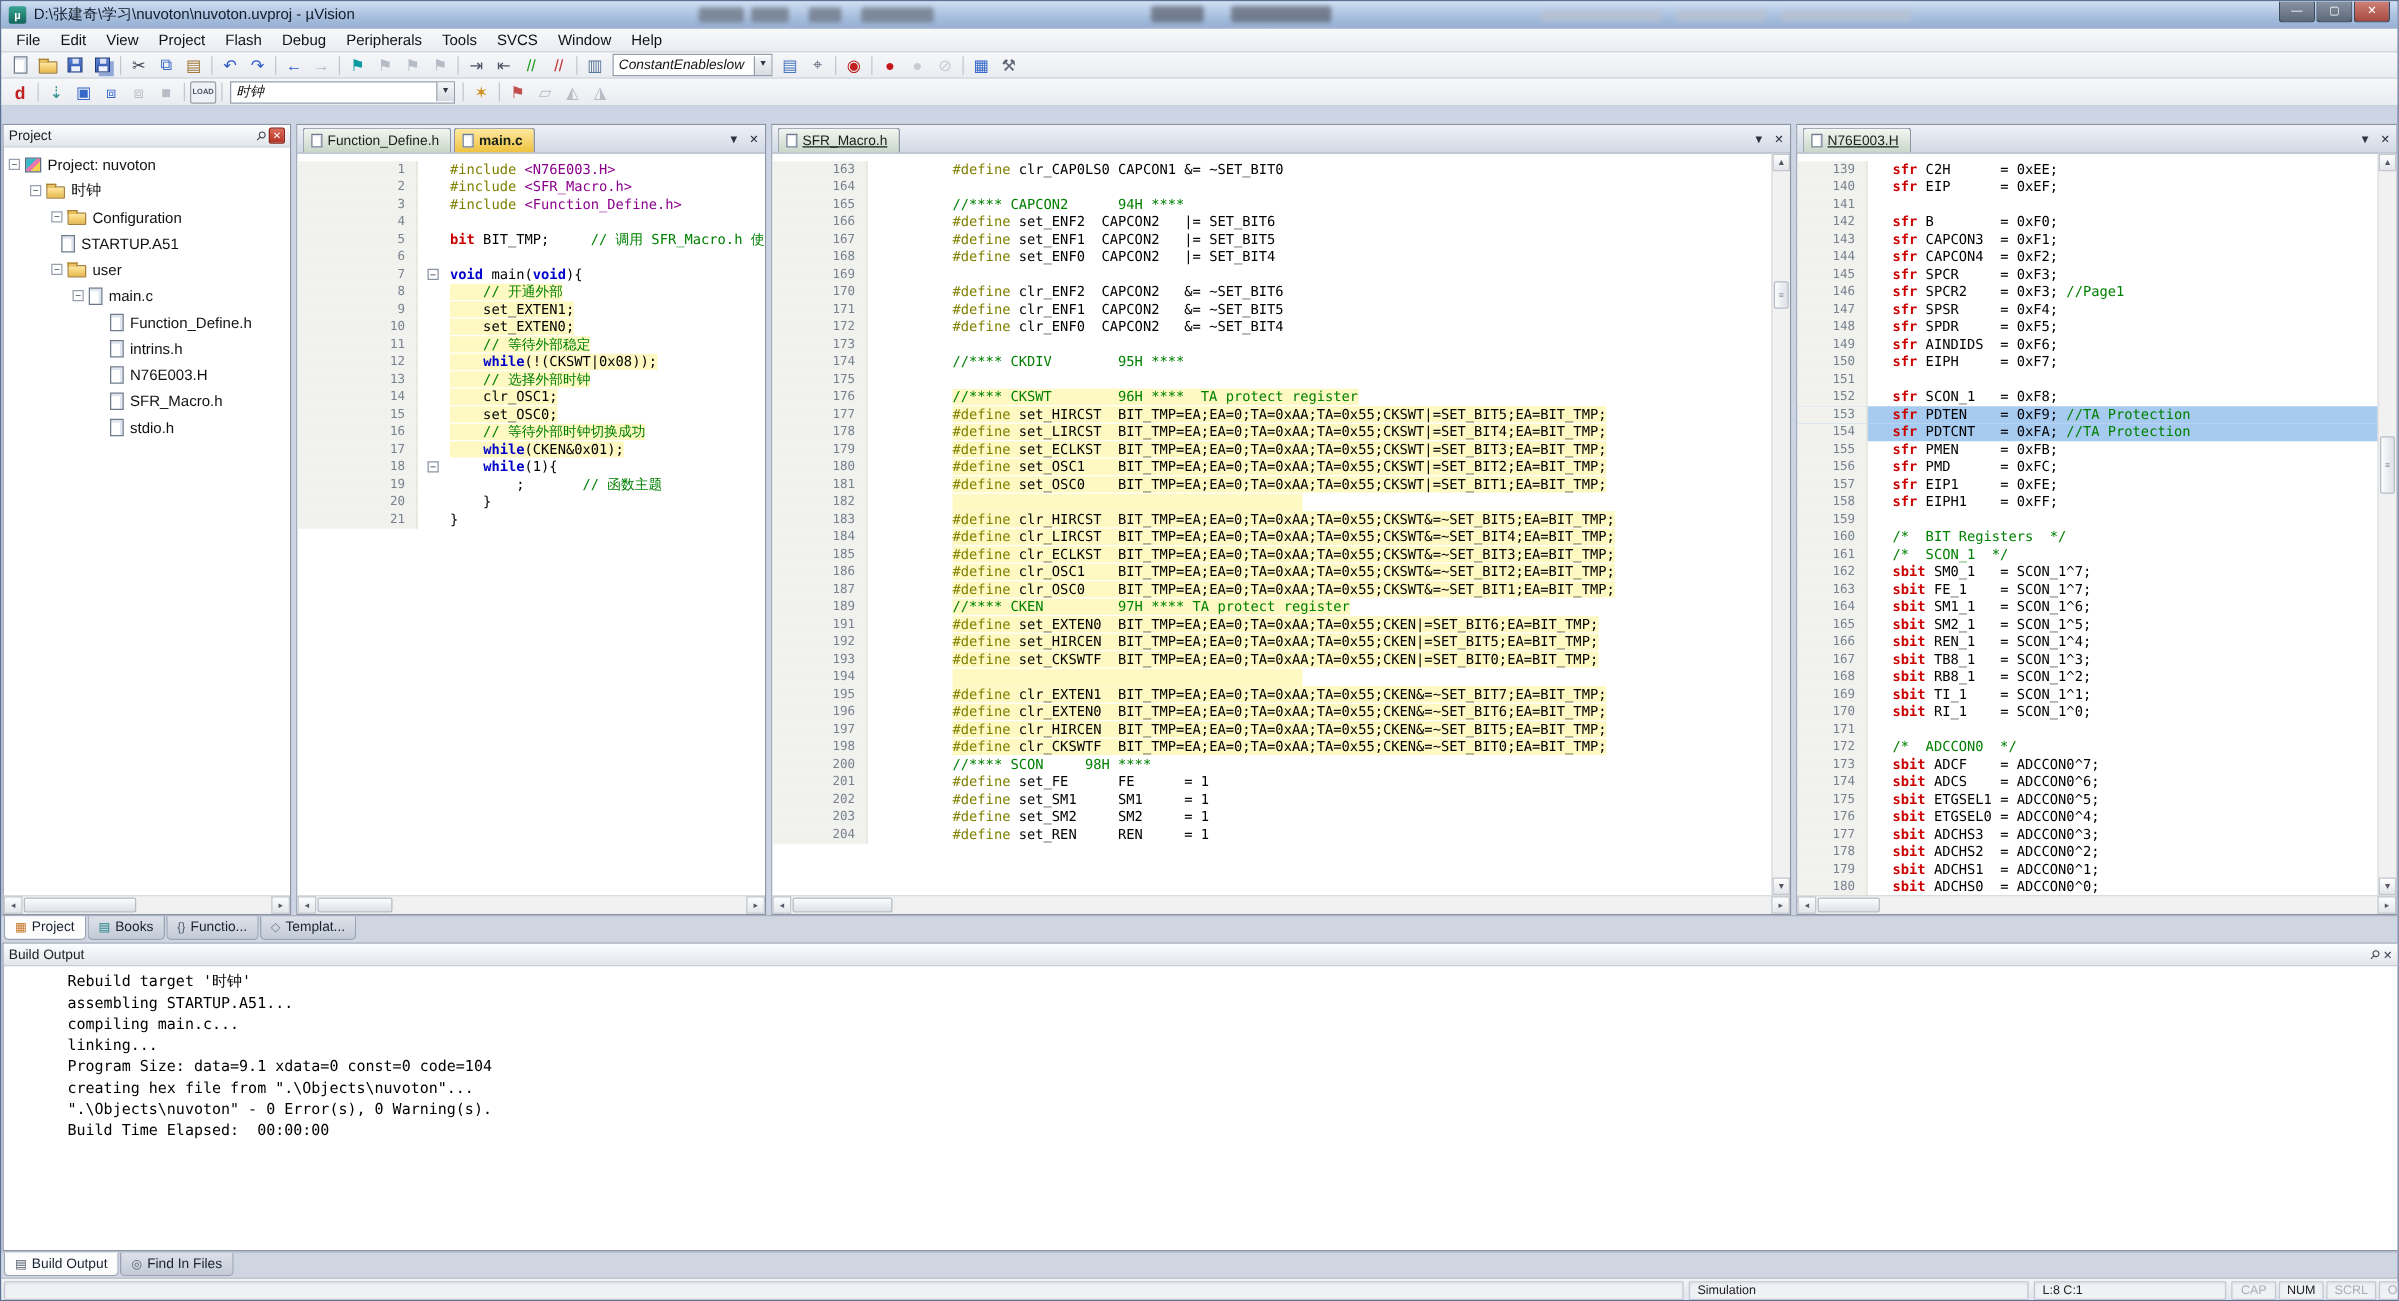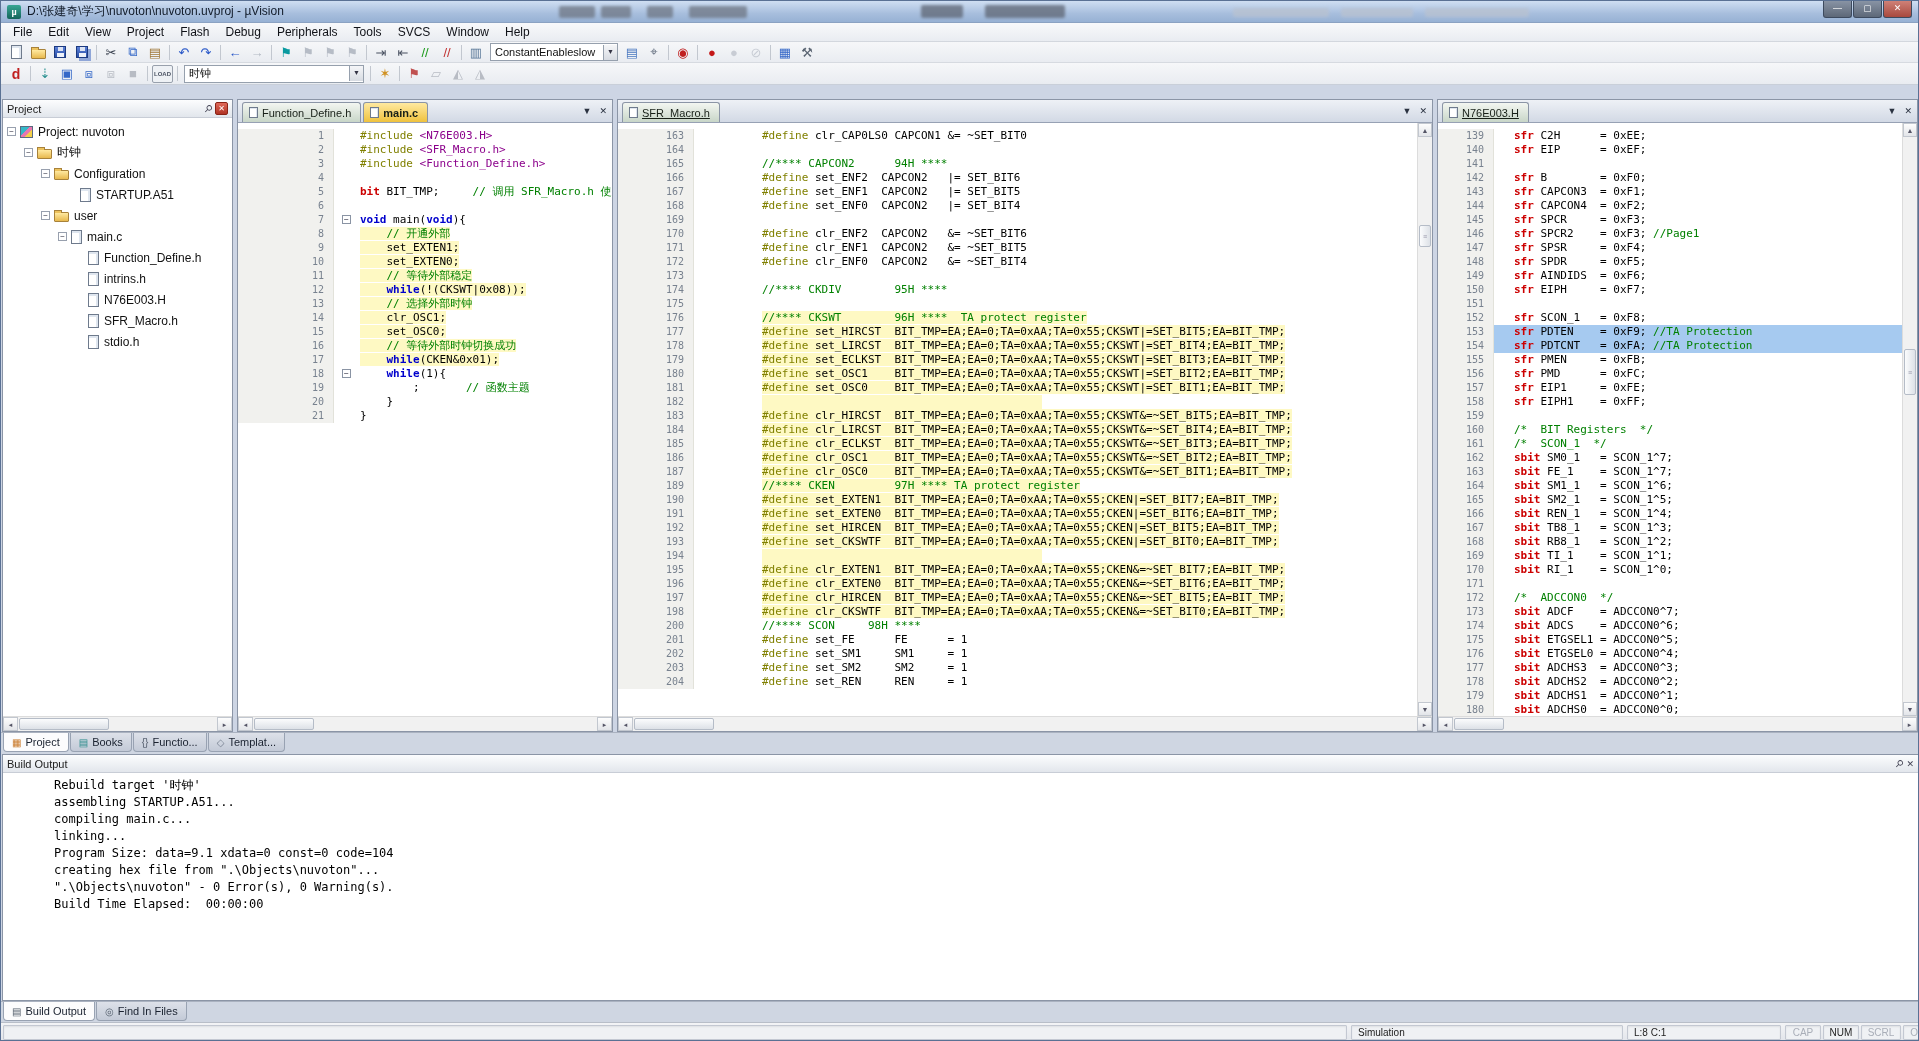--- a/index.html
+++ b/index.html
@@ -27,21 +27,21 @@
   
   .tb{position:absolute;left:0;right:0;display:flex;align-items:center;padding-left:4px;
       background:linear-gradient(#f6f7f9,#e9ecf1);border-bottom:1px solid #d6dae0;}
   #tb1{top:41px;height:21px;}
   #tb2{top:62px;height:22px;border-bottom:1px solid #c9cfd9;}
   .ticn{min-width:20px;height:18px;display:flex;align-items:center;justify-content:center;
         font-size:13px;margin:0 1px;border-radius:2px;}
   .ticn.txt{font-size:6px;font-weight:bold;letter-spacing:0;border:1px solid #98a0ac;padding:0 1px;background:#eef1f5;}
   .tsep{width:1px;height:15px;background:#c2c7cf;margin:0 3px;}
   .tcombo{height:18px;background:#fff;border:1px solid #96a0ad;font-size:11px;display:flex;
-          align-items:center;padding-left:4px;margin:0 3px;color:#111;}
+          align-items:center;padding-left:4px;margin:0 3px;color:#111;font-style:italic;}
   .tcombo .dd{width:14px;height:15px;margin-left:auto;background:linear-gradient(#f5f6f8,#d7dbe2);
               border-left:1px solid #96a0ad;font-size:7px;text-align:center;line-height:14px;color:#334;}
   .ic-page{width:11px;height:14px;background:#fff;border:1px solid #6e7a8c;box-shadow:inset -2px 2px 0 #dfe6ef;}
   .ic-folder{width:15px;height:10px;background:linear-gradient(#ffe9a0,#e8b94e);border:1px solid #a8823a;
              border-radius:1px;position:relative;margin-top:3px;}
   .ic-folder:before{content:"";position:absolute;top:-3px;left:-1px;width:6px;height:2px;
              background:#edc25c;border:1px solid #a8823a;border-bottom:none;}
   .ic-floppy{width:12px;height:12px;background:linear-gradient(#5a7fd6,#2a4fa6);border:1px solid #1c3a80;position:relative;}
   .ic-floppy:before{content:"";position:absolute;left:3px;top:0;width:5px;height:4px;background:#dce4f4;}
   .ic-floppy:after{content:"";position:absolute;left:2px;bottom:0;width:7px;height:4px;background:#eef2fa;}
@@ -253,21 +253,21 @@
         <div class="trow" style="padding-left: 21px;">
           <span class="texp">−</span>
           <span class="ti ic-folder"></span>
           <span>时钟</span>
         </div>
         <div class="trow" style="padding-left: 38px;">
           <span class="texp">−</span>
           <span class="ti ic-folder"></span>
           <span>Configuration</span>
         </div>
-        <div class="trow" style="padding-left: 64px;">
+        <div class="trow" style="padding-left: 33px;">
           <span class="texp none">−</span>
           <span class="ti ic-page"></span>
           <span>STARTUP.A51</span>
         </div>
         <div class="trow" style="padding-left: 38px;">
           <span class="texp">−</span>
           <span class="ti ic-folder"></span>
           <span>user</span>
         </div>
         <div class="trow" style="padding-left: 55px;">
@@ -383,21 +383,20 @@
         <div class="row"><span class="num">179</span><span class="txt"><span class="sel"><span class="pp">#define</span> set_ECLKST  BIT_TMP=EA;EA=0;TA=0xAA;TA=0x55;CKSWT|=SET_BIT3;EA=BIT_TMP;</span></span></div>
         <div class="row"><span class="num">180</span><span class="txt"><span class="sel"><span class="pp">#define</span> set_OSC1    BIT_TMP=EA;EA=0;TA=0xAA;TA=0x55;CKSWT|=SET_BIT2;EA=BIT_TMP;</span></span></div>
         <div class="row"><span class="num">181</span><span class="txt"><span class="sel"><span class="pp">#define</span> set_OSC0    BIT_TMP=EA;EA=0;TA=0xAA;TA=0x55;CKSWT|=SET_BIT1;EA=BIT_TMP;</span></span></div>
         <div class="row"><span class="num">182</span><span class="txt"><span class="sel" style="display:inline-block;width:280px">&nbsp;</span></span></div>
         <div class="row"><span class="num">183</span><span class="txt"><span class="sel"><span class="pp">#define</span> clr_HIRCST  BIT_TMP=EA;EA=0;TA=0xAA;TA=0x55;CKSWT&amp;=~SET_BIT5;EA=BIT_TMP;</span></span></div>
         <div class="row"><span class="num">184</span><span class="txt"><span class="sel"><span class="pp">#define</span> clr_LIRCST  BIT_TMP=EA;EA=0;TA=0xAA;TA=0x55;CKSWT&amp;=~SET_BIT4;EA=BIT_TMP;</span></span></div>
         <div class="row"><span class="num">185</span><span class="txt"><span class="sel"><span class="pp">#define</span> clr_ECLKST  BIT_TMP=EA;EA=0;TA=0xAA;TA=0x55;CKSWT&amp;=~SET_BIT3;EA=BIT_TMP;</span></span></div>
         <div class="row"><span class="num">186</span><span class="txt"><span class="sel"><span class="pp">#define</span> clr_OSC1    BIT_TMP=EA;EA=0;TA=0xAA;TA=0x55;CKSWT&amp;=~SET_BIT2;EA=BIT_TMP;</span></span></div>
         <div class="row"><span class="num">187</span><span class="txt"><span class="sel"><span class="pp">#define</span> clr_OSC0    BIT_TMP=EA;EA=0;TA=0xAA;TA=0x55;CKSWT&amp;=~SET_BIT1;EA=BIT_TMP;</span></span></div>
         <div class="row"><span class="num">189</span><span class="txt"><span class="sel"><span class="c">//**** CKEN         97H **** TA protect register</span></span></span></div>
-        <div class="row"><span class="num">190</span><span class="txt"><span class="sel"><span class="pp">#define</span> set_EXTEN1  BIT_TMP=EA;EA=0;TA=0xAA;TA=0x55;CKEN|=SET_BIT7;EA=BIT_TMP;</span></span></div>
         <div class="row"><span class="num">191</span><span class="txt"><span class="sel"><span class="pp">#define</span> set_EXTEN0  BIT_TMP=EA;EA=0;TA=0xAA;TA=0x55;CKEN|=SET_BIT6;EA=BIT_TMP;</span></span></div>
         <div class="row"><span class="num">192</span><span class="txt"><span class="sel"><span class="pp">#define</span> set_HIRCEN  BIT_TMP=EA;EA=0;TA=0xAA;TA=0x55;CKEN|=SET_BIT5;EA=BIT_TMP;</span></span></div>
         <div class="row"><span class="num">193</span><span class="txt"><span class="sel"><span class="pp">#define</span> set_CKSWTF  BIT_TMP=EA;EA=0;TA=0xAA;TA=0x55;CKEN|=SET_BIT0;EA=BIT_TMP;</span></span></div>
         <div class="row"><span class="num">194</span><span class="txt"><span class="sel" style="display:inline-block;width:280px">&nbsp;</span></span></div>
         <div class="row"><span class="num">195</span><span class="txt"><span class="sel"><span class="pp">#define</span> clr_EXTEN1  BIT_TMP=EA;EA=0;TA=0xAA;TA=0x55;CKEN&amp;=~SET_BIT7;EA=BIT_TMP;</span></span></div>
         <div class="row"><span class="num">196</span><span class="txt"><span class="sel"><span class="pp">#define</span> clr_EXTEN0  BIT_TMP=EA;EA=0;TA=0xAA;TA=0x55;CKEN&amp;=~SET_BIT6;EA=BIT_TMP;</span></span></div>
         <div class="row"><span class="num">197</span><span class="txt"><span class="sel"><span class="pp">#define</span> clr_HIRCEN  BIT_TMP=EA;EA=0;TA=0xAA;TA=0x55;CKEN&amp;=~SET_BIT5;EA=BIT_TMP;</span></span></div>
         <div class="row"><span class="num">198</span><span class="txt"><span class="sel"><span class="pp">#define</span> clr_CKSWTF  BIT_TMP=EA;EA=0;TA=0xAA;TA=0x55;CKEN&amp;=~SET_BIT0;EA=BIT_TMP;</span></span></div>
         <div class="row"><span class="num">200</span><span class="txt"><span class="c">//**** SCON     98H ****</span></span></div>
         <div class="row"><span class="num">201</span><span class="txt"><span class="pp">#define</span> set_FE      FE      = 1</span></div>

